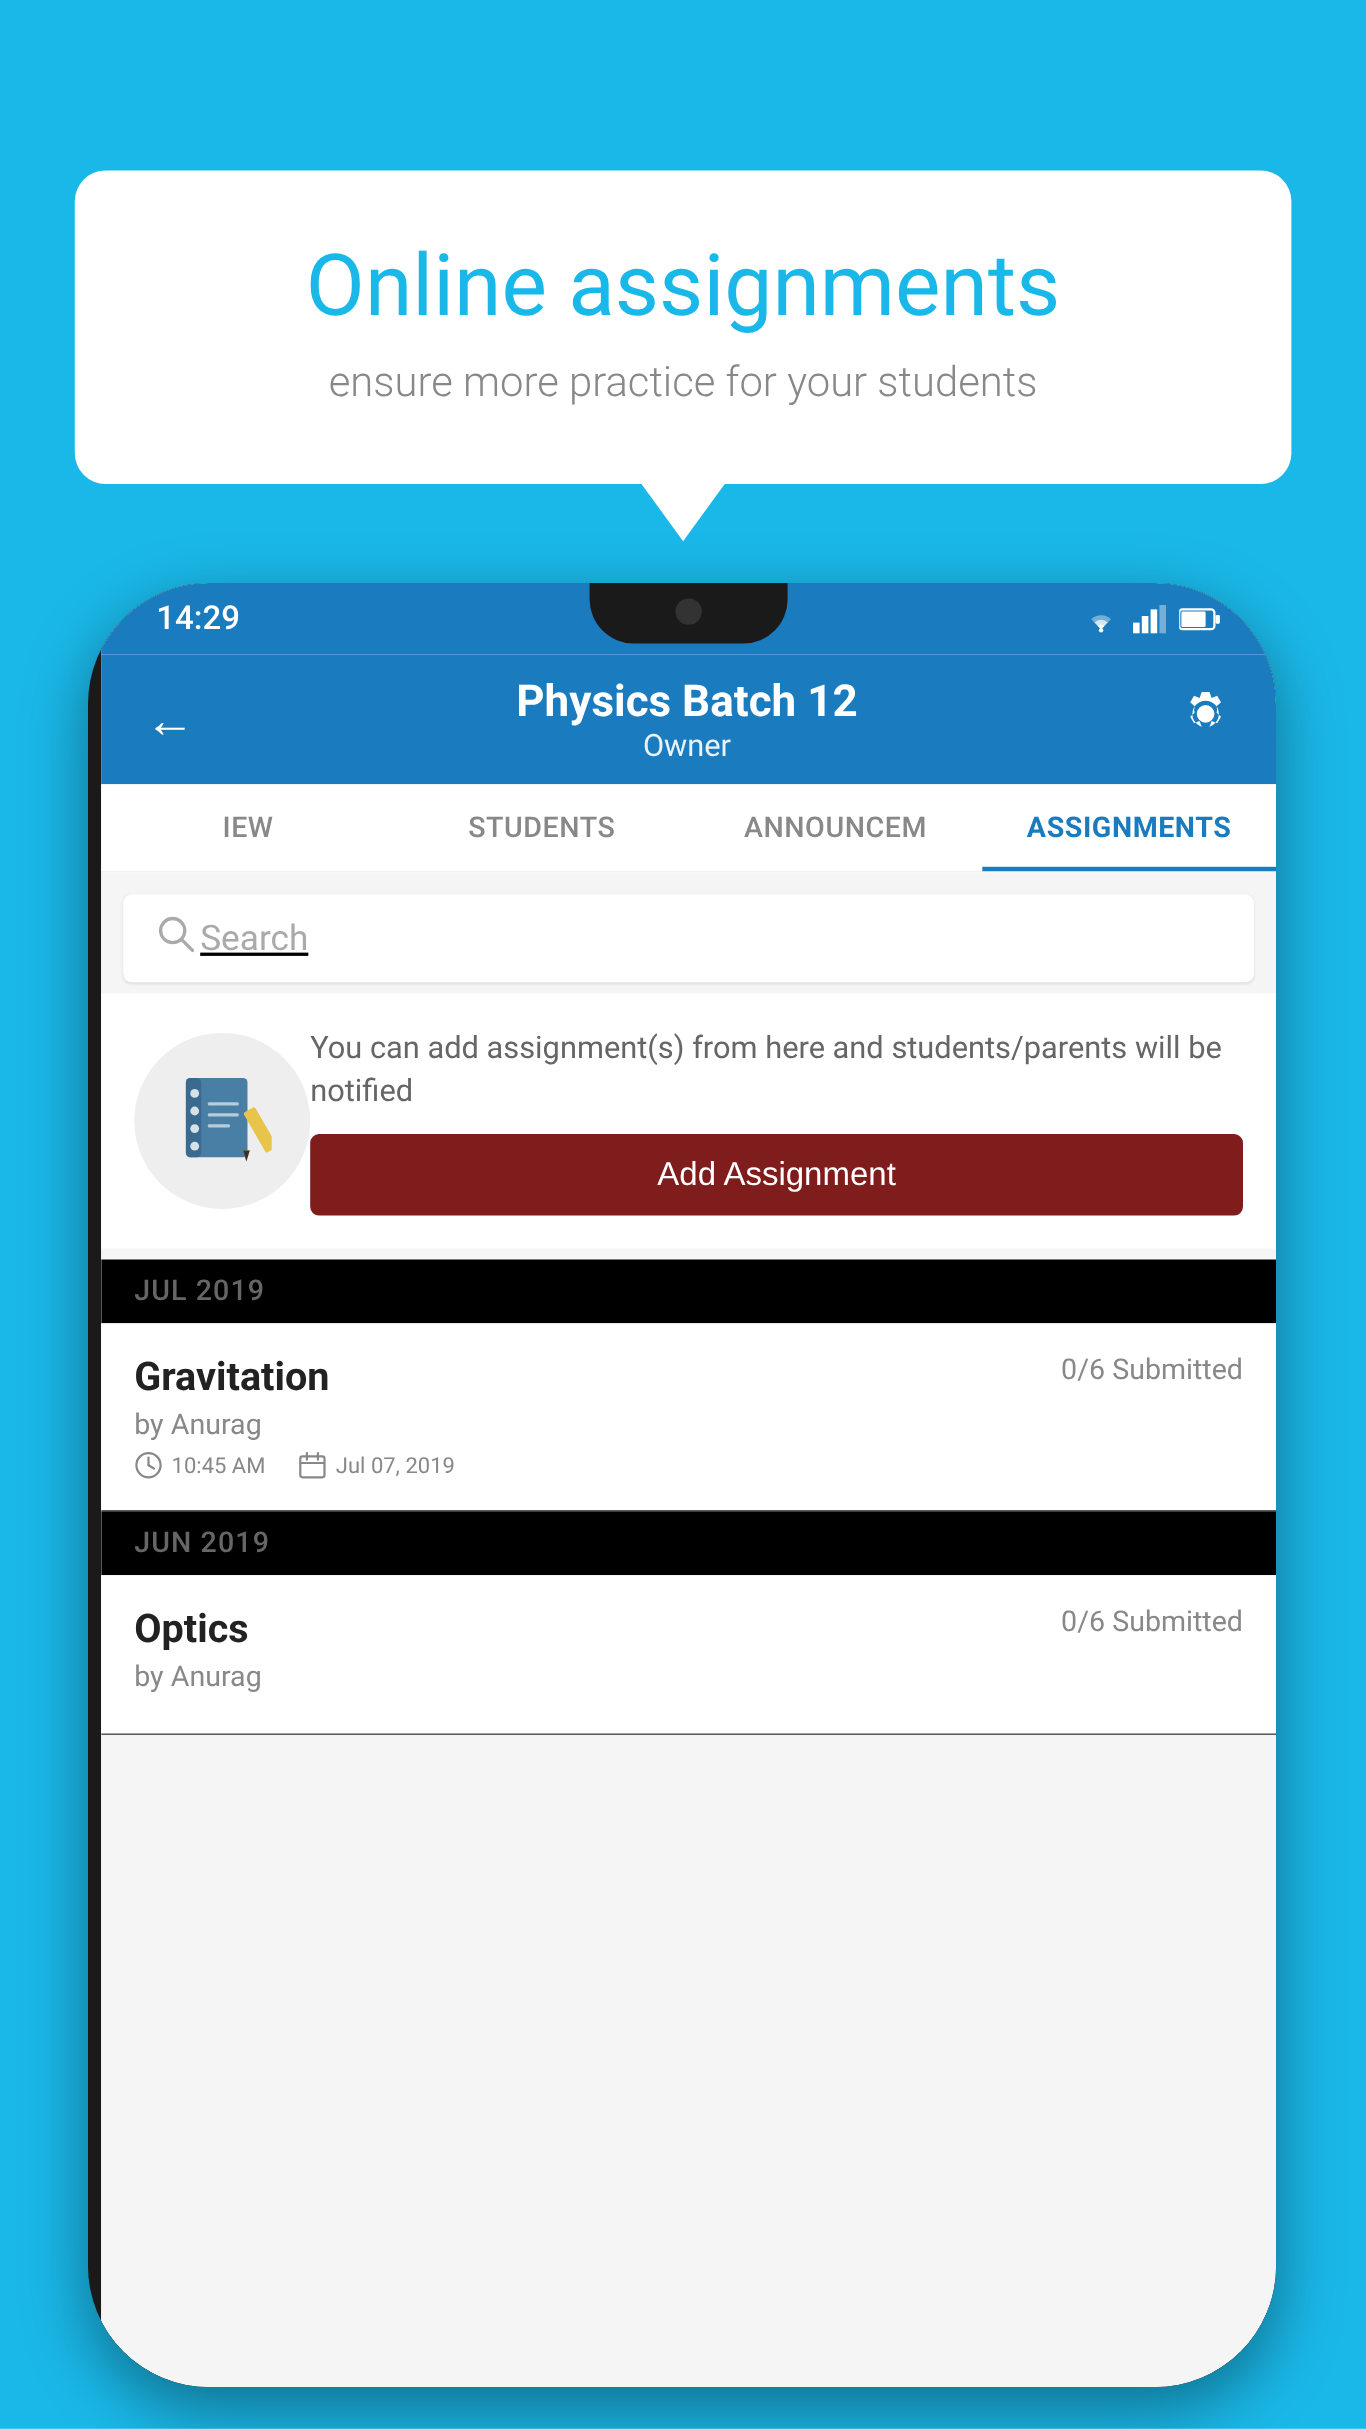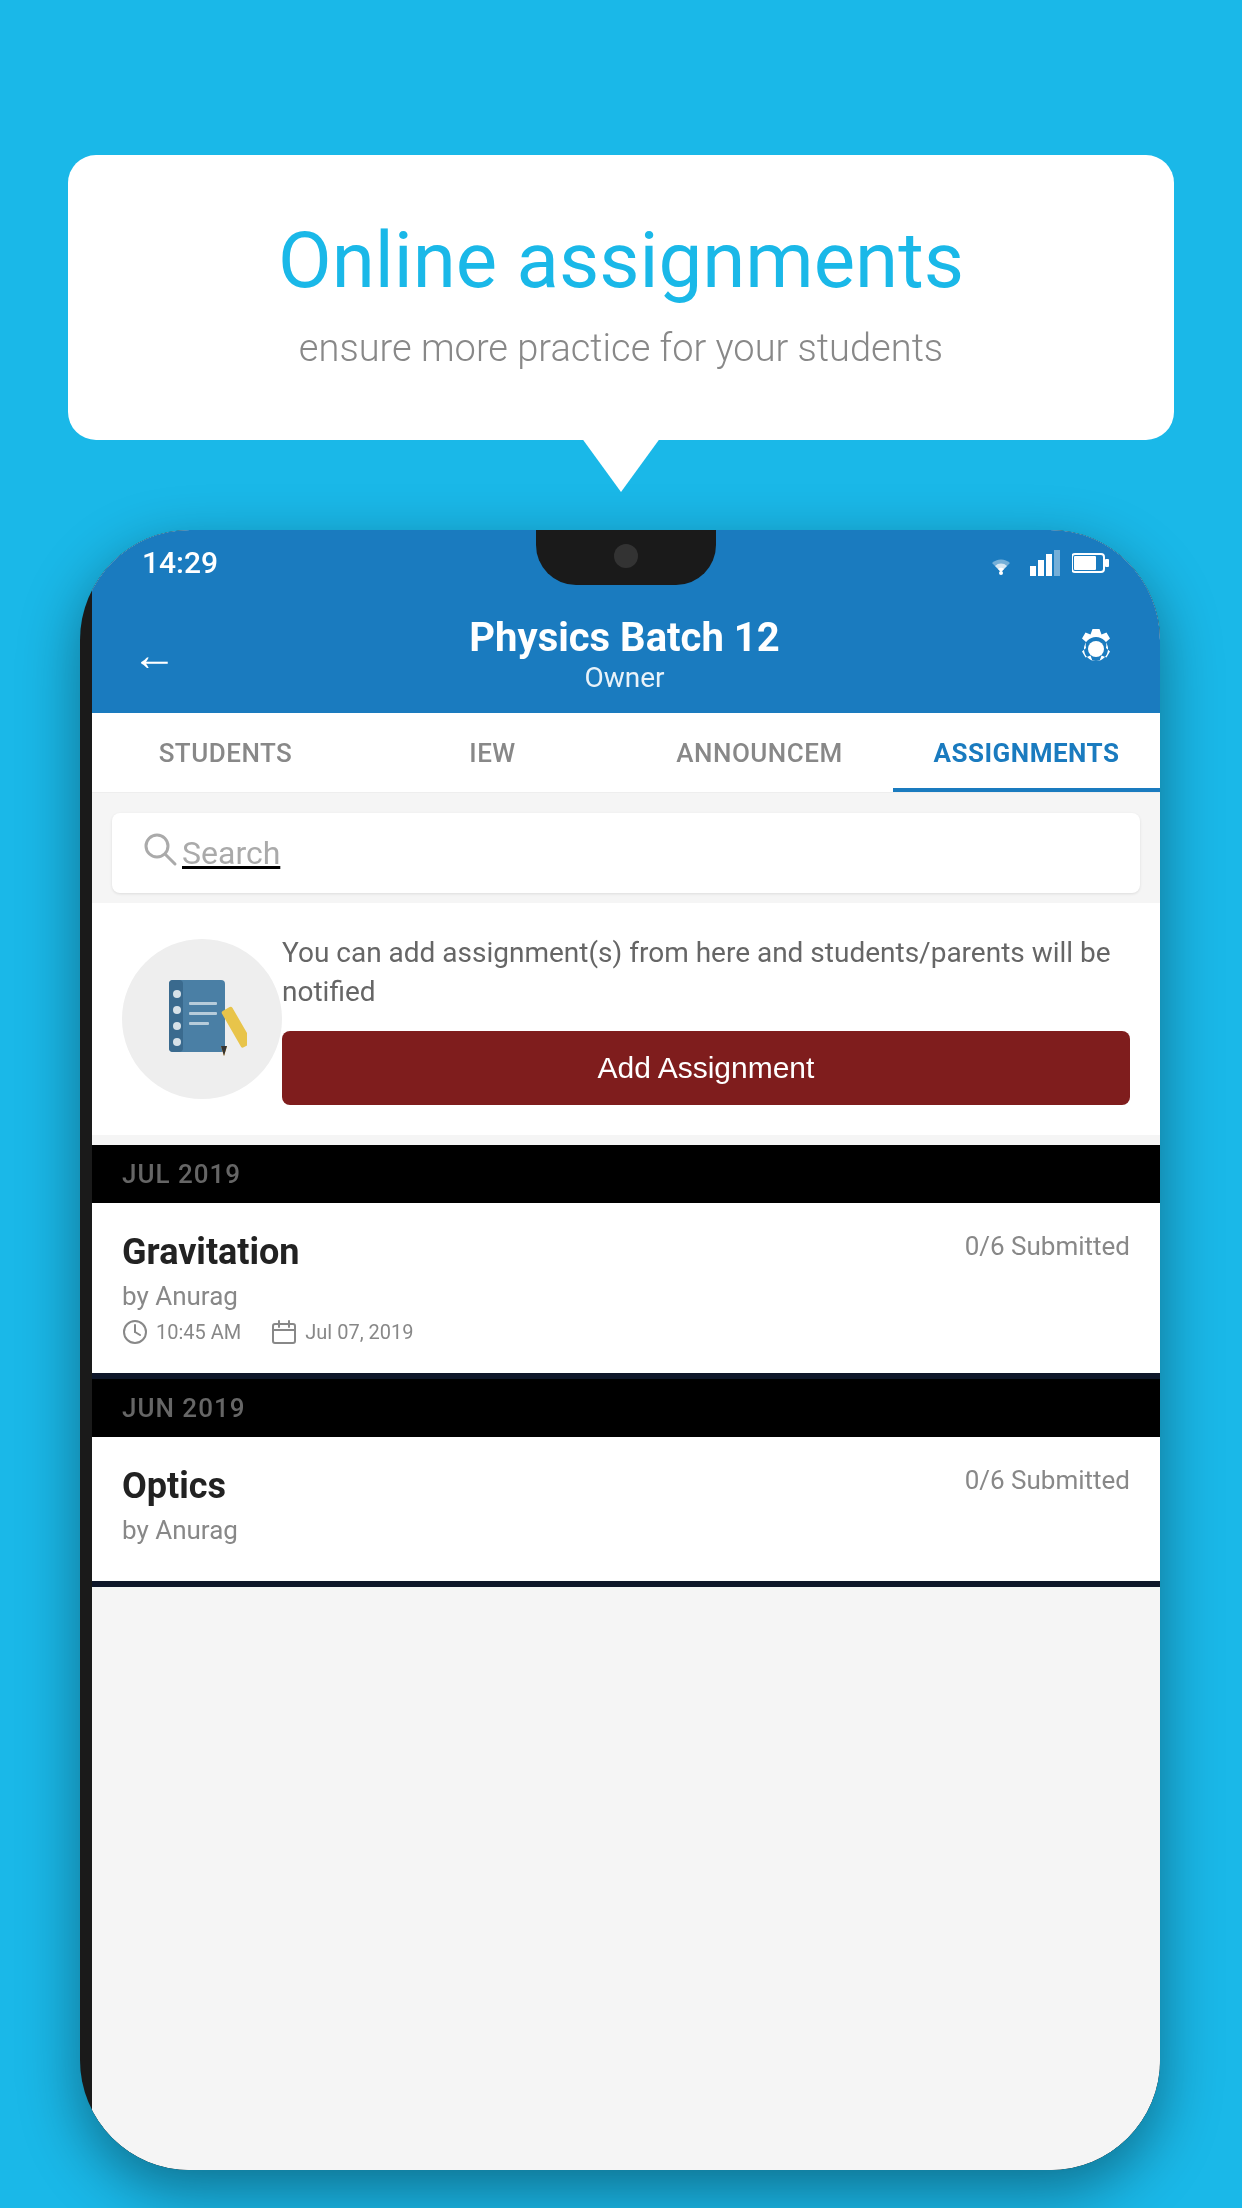--- a/index.html
+++ b/index.html
@@ -273,21 +273,21 @@
       font-size: 26px;
       color: #666;
       font-weight: 500;
       letter-spacing: 1px;
     }
 
     
     .assignment-item {
       background: white;
       padding: 28px 30px;
-      border-bottom: 6px solid #0f172a;
+      border-bottom: 1px solid #0f172a;
     }
 
     .assignment-top {
       display: flex;
       justify-content: space-between;
       align-items: flex-start;
       margin-bottom: 8px;
     }
 
     .assignment-name {
@@ -387,24 +387,24 @@
         <span class="header-gear">
           <svg width="48" height="48" viewBox="0 0 48 48" fill="none">
             <path d="M24 16a8 8 0 100 16 8 8 0 000-16z" fill="white"></path>
             <path fill-rule="evenodd" clip-rule="evenodd" d="M20.5 4l-2 5.5-5-2-3.5 6 4 3.5a12 12 0 000 6l-4 3.5 3.5 6 5-2 2 5.5h7l2-5.5 5 2 3.5-6-4-3.5a12 12 0 000-6l4-3.5-3.5-6-5 2-2-5.5h-7zm3.5 8a12 12 0 110 24 12 12 0 010-24z" fill="white"></path>
           </svg>
         </span>
       </div>
 
       <div class="tabs">
         <div class="tab">
+          <span>IEW</span>
+        </div>
+        <div class="tab">
           <span>STUDENTS</span>
-        </div>
-        <div class="tab">
-          <span>IEW</span>
         </div>
         <div class="tab">
           <span>ANNOUNCEM</span>
         </div>
         <div class="tab active">
           <span>ASSIGNMENTS</span>
         </div>
       </div>
 
       <div class="app-body">

